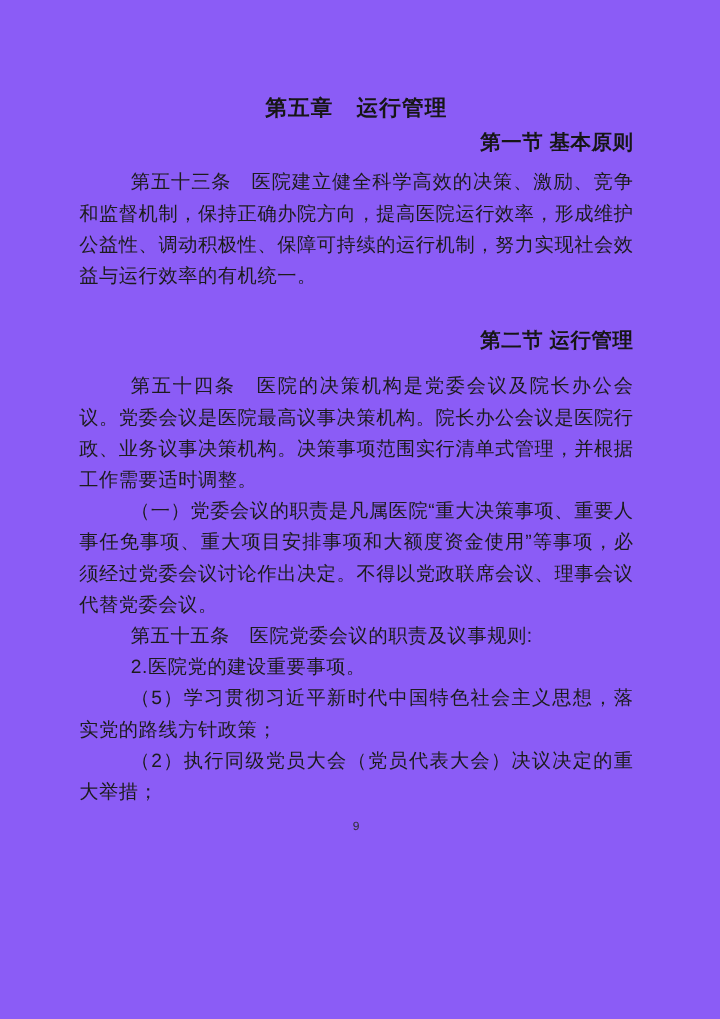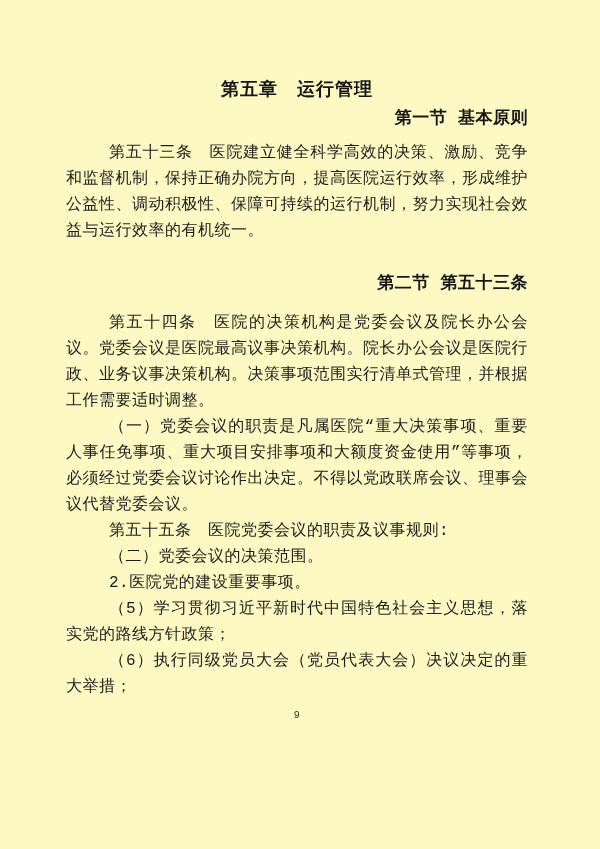--- a/index.html
+++ b/index.html
@@ -5,23 +5,23 @@
   html, body {
     margin: 0;
     padding: 0;
     background: #ffffff;
   }
   .page {
     position: relative;
     width: 600px;
     height: 849px;
     margin: 0;
-    background: #fef9c3;
+    background: #8b5cf6;
     overflow: hidden;
-    font-family: Liberation Mono, monospace;
+    font-family: Liberation Sans, sans-serif;
     color: #1c1c1c;
   }
   .content {
     position: absolute;
     top: 75px;
     left: 66px;
     width: 462px;
   }
   .chapter-title {
     margin: 0;
@@ -77,28 +77,27 @@
   <div class="content">
 
     <div class="chapter-title">第五章　运行管理</div>
 
     <div class="section-title">第一节 基本原则</div>
 
     <div class="body-block">
       <p class="para">第五十三条　医院建立健全科学高效的决策、激励、竞争和监督机制，保持正确办院方向，提高医院运行效率，形成维护公益性、调动积极性、保障可持续的运行机制，努力实现社会效益与运行效率的有机统一。</p>
     </div>
 
-    <div class="section-title second">第二节 第五十三条</div>
+    <div class="section-title second">第二节 运行管理</div>
 
     <div class="body-block second">
       <p class="para">第五十四条　医院的决策机构是党委会议及院长办公会议。党委会议是医院最高议事决策机构。院长办公会议是医院行政、业务议事决策机构。决策事项范围实行清单式管理，并根据工作需要适时调整。</p>
       <p class="para">（一）党委会议的职责是凡属医院“重大决策事项、重要人事任免事项、重大项目安排事项和大额度资金使用”等事项，必须经过党委会议讨论作出决定。不得以党政联席会议、理事会议代替党委会议。</p>
       <p class="para">第五十五条　医院党委会议的职责及议事规则:</p>
-      <p class="para">（二）党委会议的决策范围。</p>
       <p class="para">2.医院党的建设重要事项。</p>
       <p class="para">（5）学习贯彻习近平新时代中国特色社会主义思想，落实党的路线方针政策；</p>
-      <p class="para">（6）执行同级党员大会（党员代表大会）决议决定的重大举措；</p>
+      <p class="para">（2）执行同级党员大会（党员代表大会）决议决定的重大举措；</p>
     </div>
 
     <div class="page-number">9</div>
 
   </div>
 </div>
 
 </body></html>

